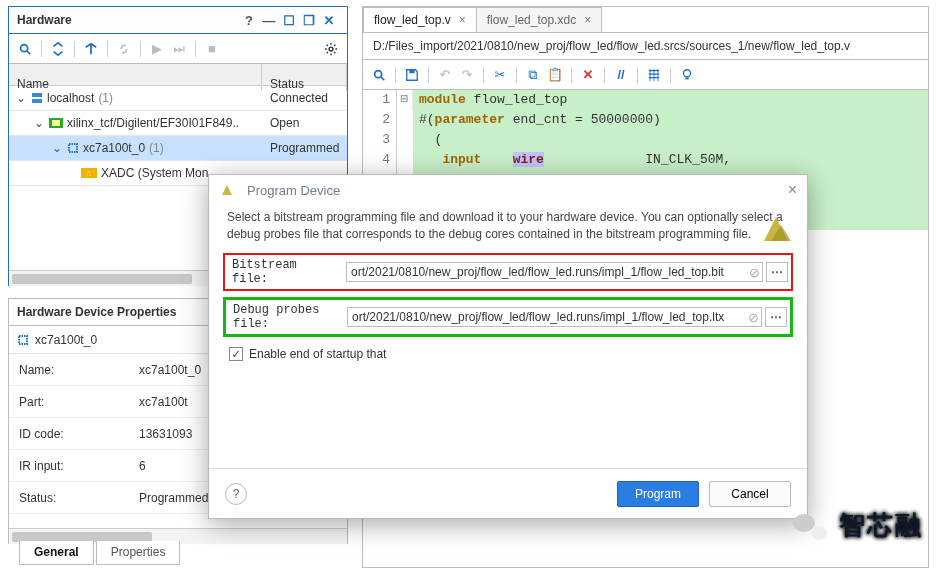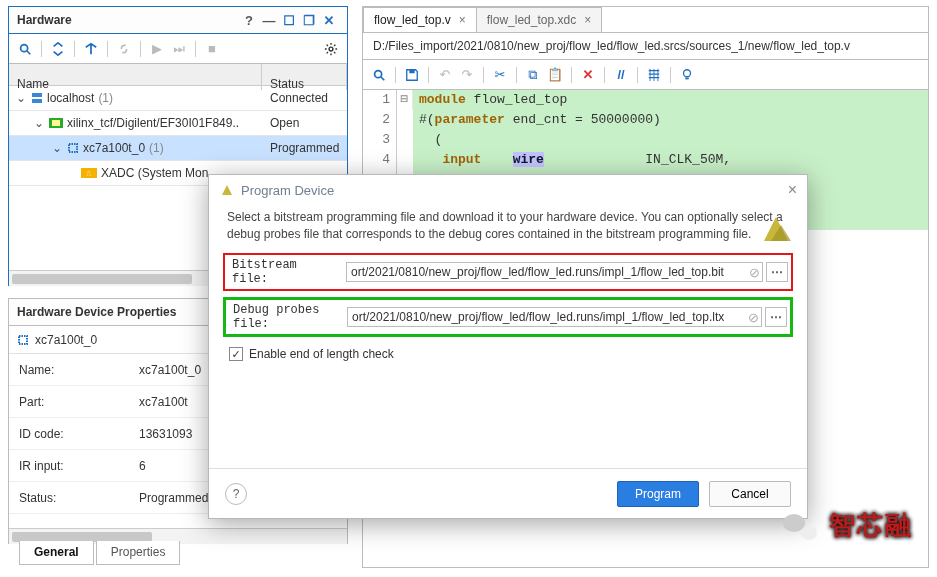--- a/index.html
+++ b/index.html
@@ -192,21 +192,21 @@
     color:#888;
     border-right:1px solid #e8e8e8;
   }
   .ln {
     flex:1;
     padding-left:6px;
     background:#c8f0c8;
     white-space:pre;
   }
   .kw { color:#a16207; font-weight:bold;}
-  .kw2 { color:#0f172a; font-weight:bold;}
+  .kw2 { color:#7f1d1d; font-weight:bold;}
   .cur-hl { background:#c2c2ff;}
   
   #dialog {
     position:absolute;
     left:208px; top:174px;
     width:600px; height:345px;
     background:#fff;
     border:1px solid #b8b8b8;
     box-shadow:0 5px 25px rgba(0,0,0,0.35);
   }
@@ -298,22 +298,22 @@
     font-size:12px;
   }
   .btn.primary {
     background:#2a7de1;
     color:#fff;
     border-color:#1e62b5;
   }
   
   .wm {
     position:absolute;
-    right:24px; bottom:34px;
-    color:#b91c1c;
+    right:14px; bottom:34px;
+    color:#0f172a;
     font-size:26px;
     font-weight:bold;
     text-shadow:0 0 4px #000, 0 0 4px #000;
     letter-spacing:2px;
     display:flex;
     align-items:center;
     gap:12px;
   }
   .wm .wechat {
     width:34px;height:28px;position:relative;
@@ -559,21 +559,21 @@
         <div class="ln">          begin</div>
       </div>
     </div>
 </div>
 
 <div id="dialog">
   <div class="dlg-title">
     <svg width="16" height="16">
         <polygon points="3,13 8,3 13,13" fill="#c7b83b"></polygon>
       </svg>
-    <span style="margin-left:6px">Program Device</span>
+    <span style="margin-left:12px">Program Device</span>
     <span class="spacer"></span>
     <span class="dlg-close">×</span>
   </div>
   <div class="dlg-msg">
     <span>Select a bitstream programming file and download it to your hardware device. You can optionally select a debug probes file that corresponds to the debug cores contained in the bitstream programming file.</span>
     <svg class="dlg-brand" viewBox="0 0 34 34">
       <polygon points="5,30 17,6 29,30" fill="#c7b83b"></polygon>
       <polygon points="12,30 22,14 32,30" fill="#a19324" opacity="0.7"></polygon>
     </svg>
   </div>
@@ -584,21 +584,21 @@
     <span class="browse">⋯</span>
   </div>
   <div class="dlg-row green">
     <span class="lbl">Debug probes file:</span>
     <input type="text" value="ort/2021/0810/new_proj/flow_led/flow_led.runs/impl_1/flow_led_top.ltx" style="">
     <span class="clr">⊘</span>
     <span class="browse">⋯</span>
   </div>
   <div class="dlg-check">
     <span class="box">✓</span>
-    <span>Enable end of length check</span>
+    <span>Enable end of startup that</span>
   </div>
   <div class="dlg-footer">
     <span class="help">?</span>
     <span class="spacer"></span>
     <button class="btn primary">Program</button>
     <span style="width:10px"></span>
     <button class="btn">Cancel</button>
   </div>
 </div>
 

